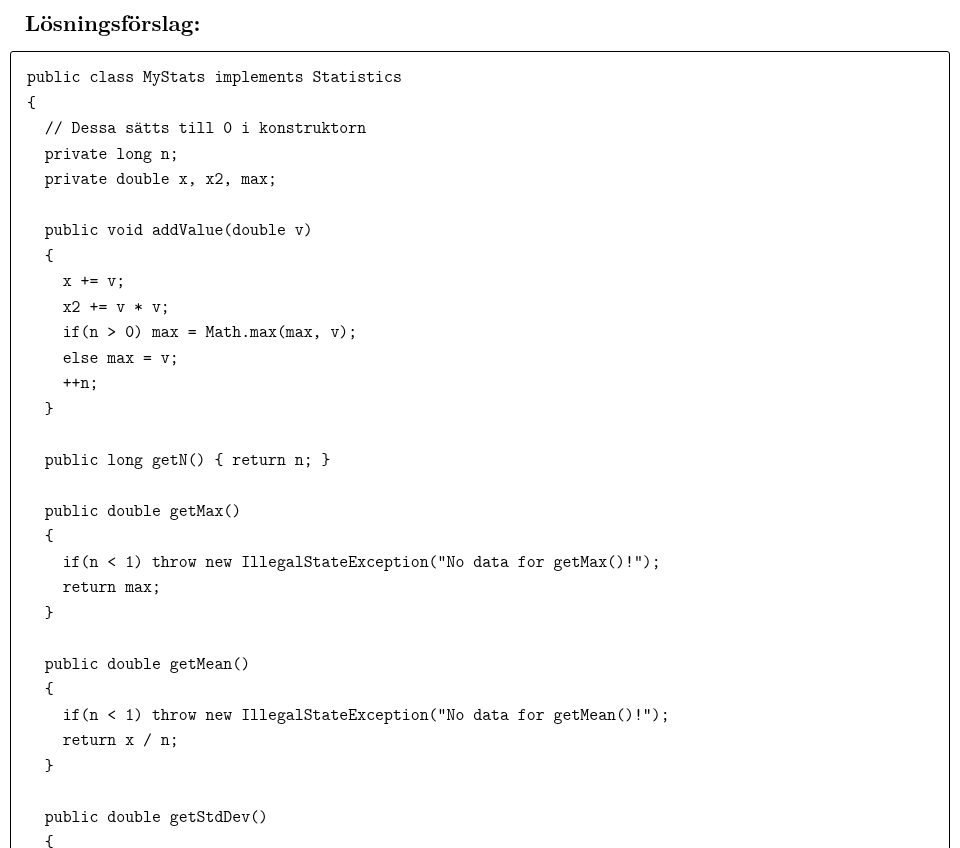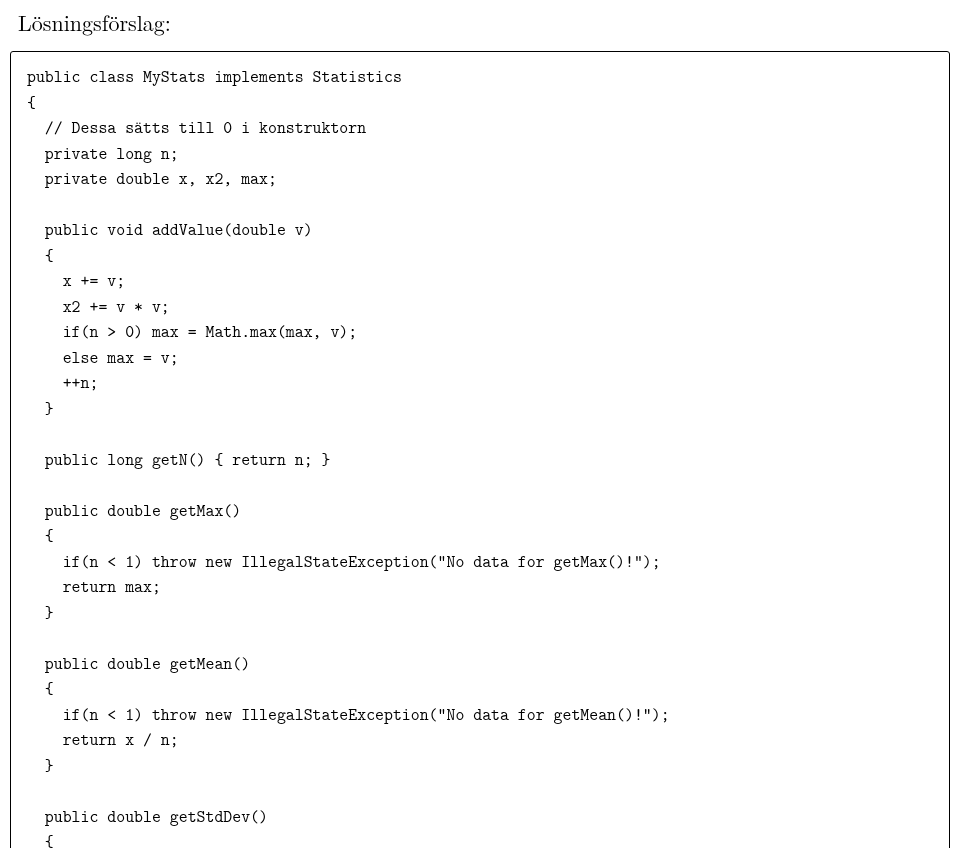--- a/index.html
+++ b/index.html
@@ -7,23 +7,23 @@
     padding: 0;
     background: #fff;
     width: 960px;
     font-family: "Latin Modern Roman", "CMU Serif", Georgia, serif;
     color: #000;
   }
   .page {
     padding: 6px 10px 30px 10px;
   }
   .section-heading {
-    font-weight: normal;
+    font-weight: bold;
     font-size: 22px;
-    margin: 0 0 14px 8px;
+    margin: 0 0 14px 15px;
   }
   .code-box {
     border: 1px solid #000;
     border-radius: 3px;
     padding: 12px 16px 12px 16px;
     font-family: "Latin Modern Mono", "CMU Typewriter Text", "Courier New", monospace;
     font-size: 17px;
     line-height: 1.5;
     white-space: pre;
   }

